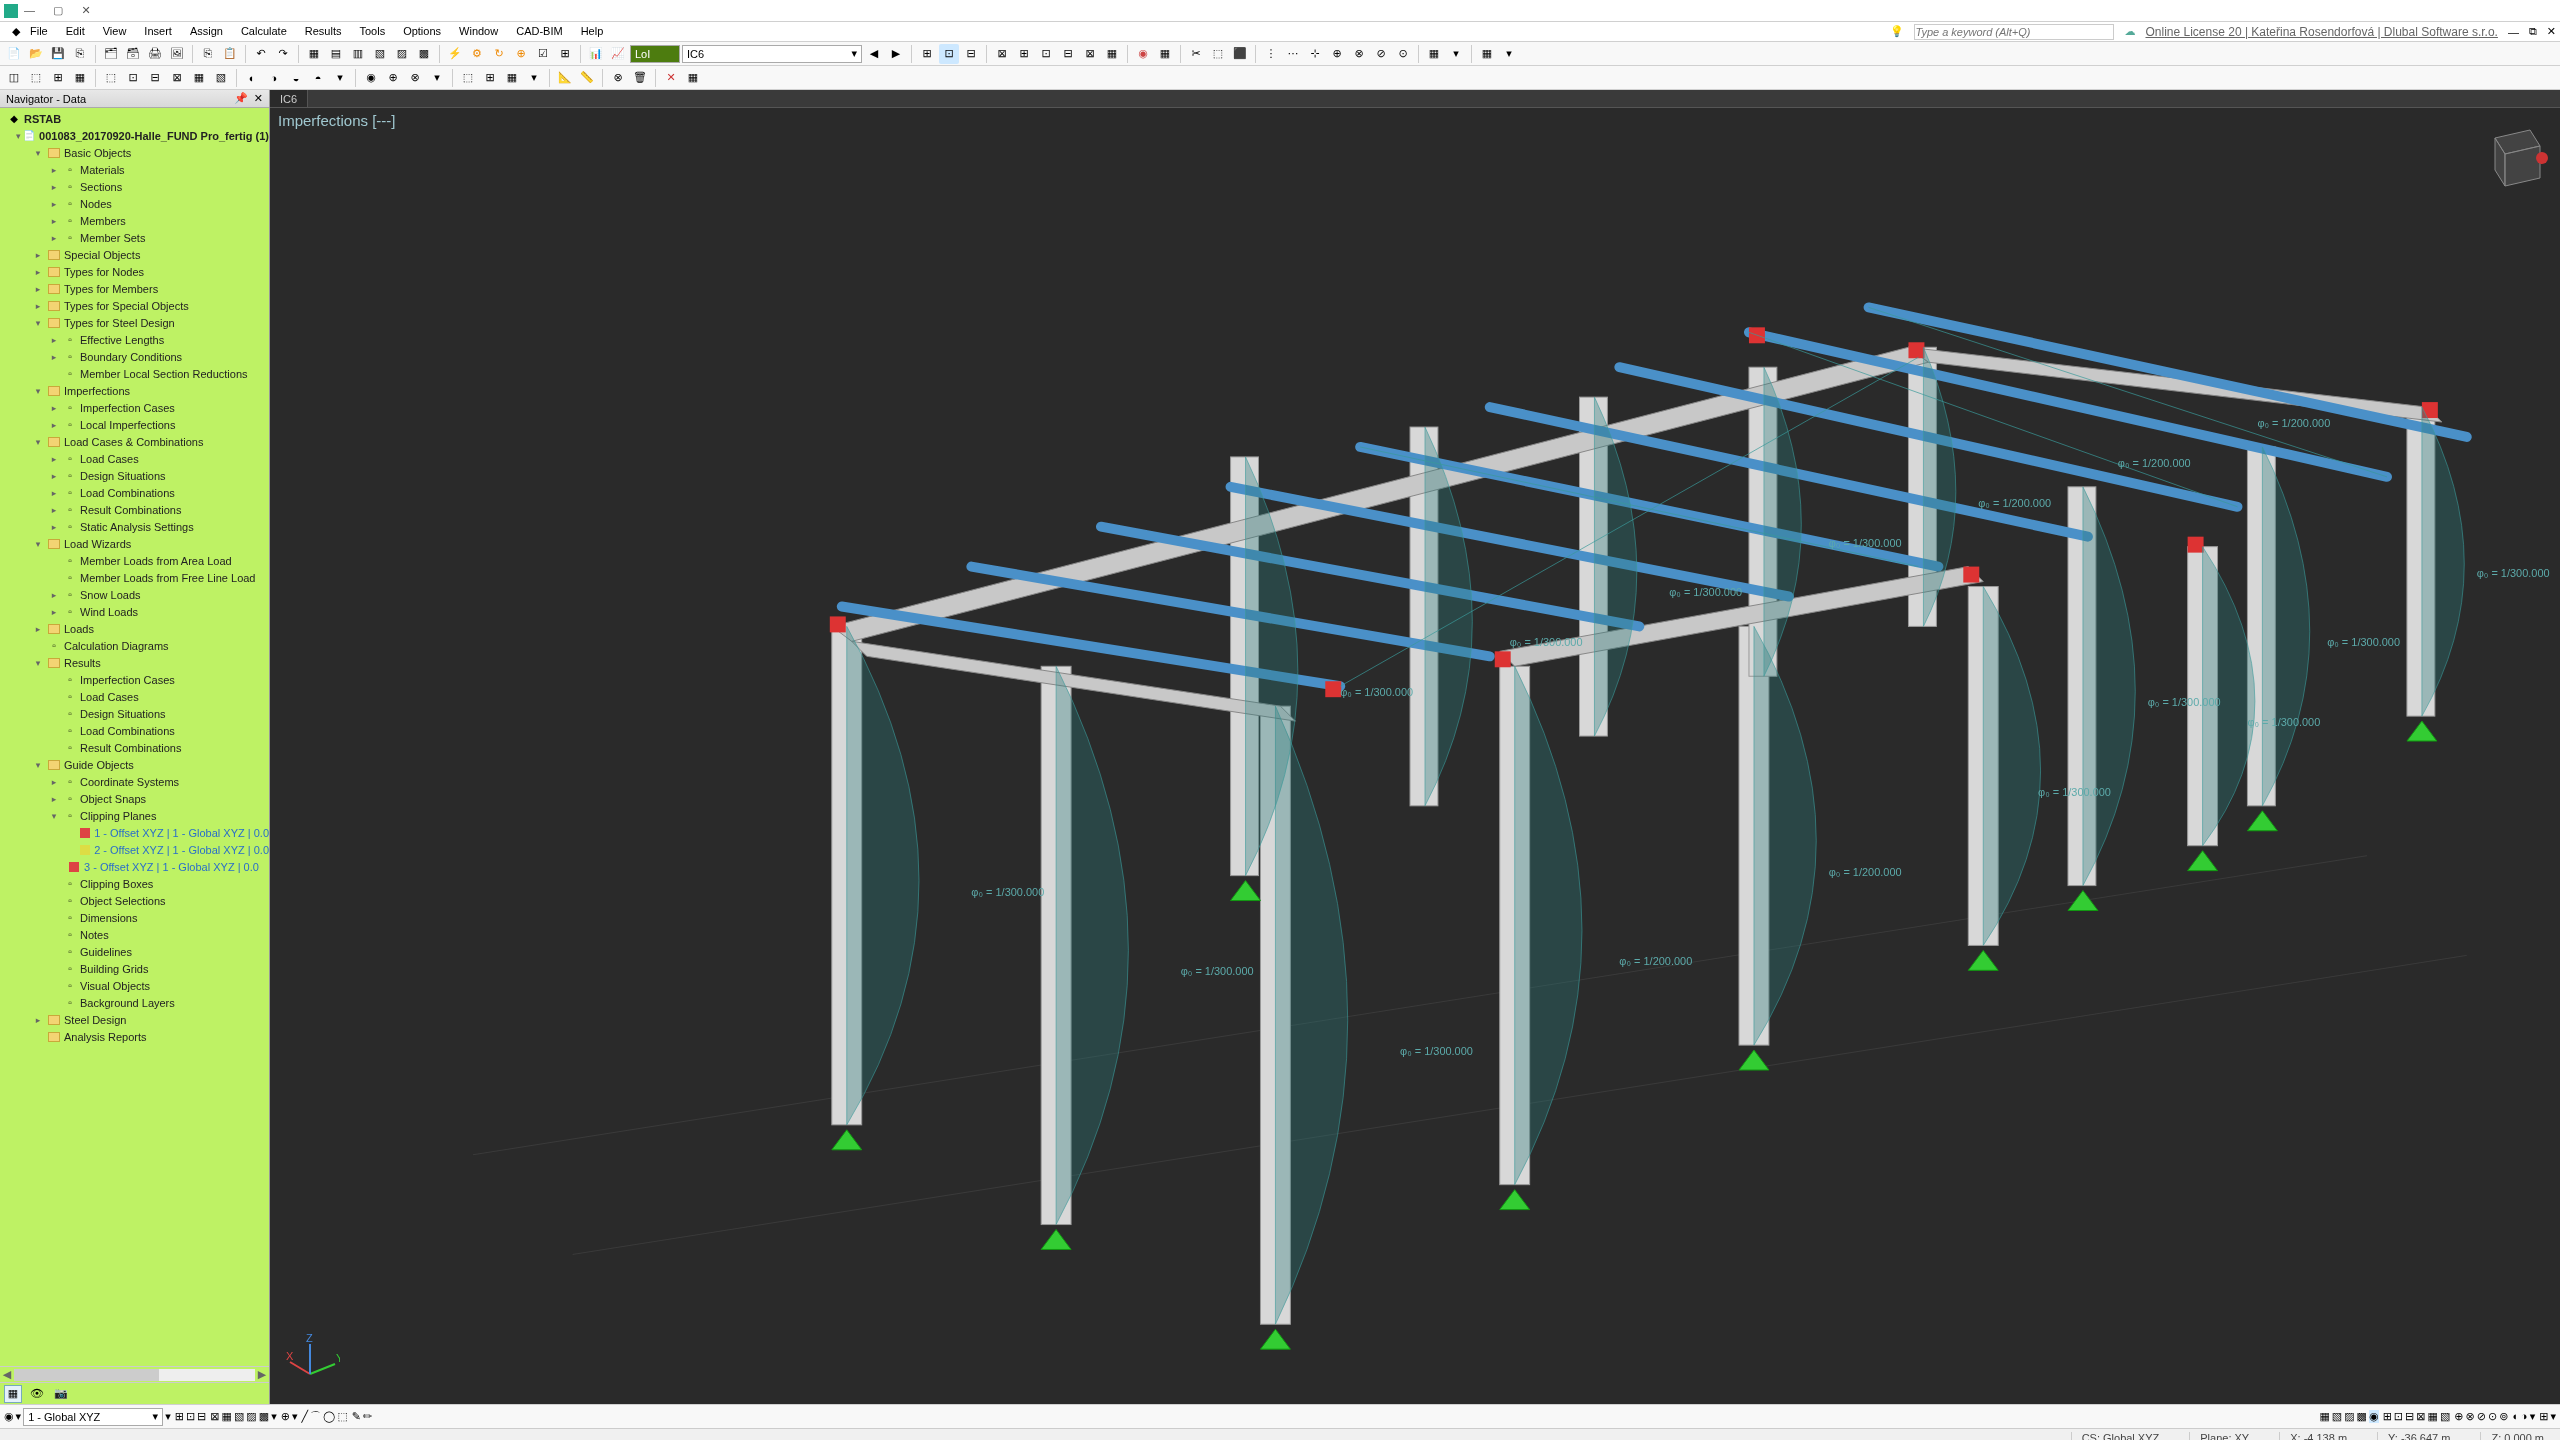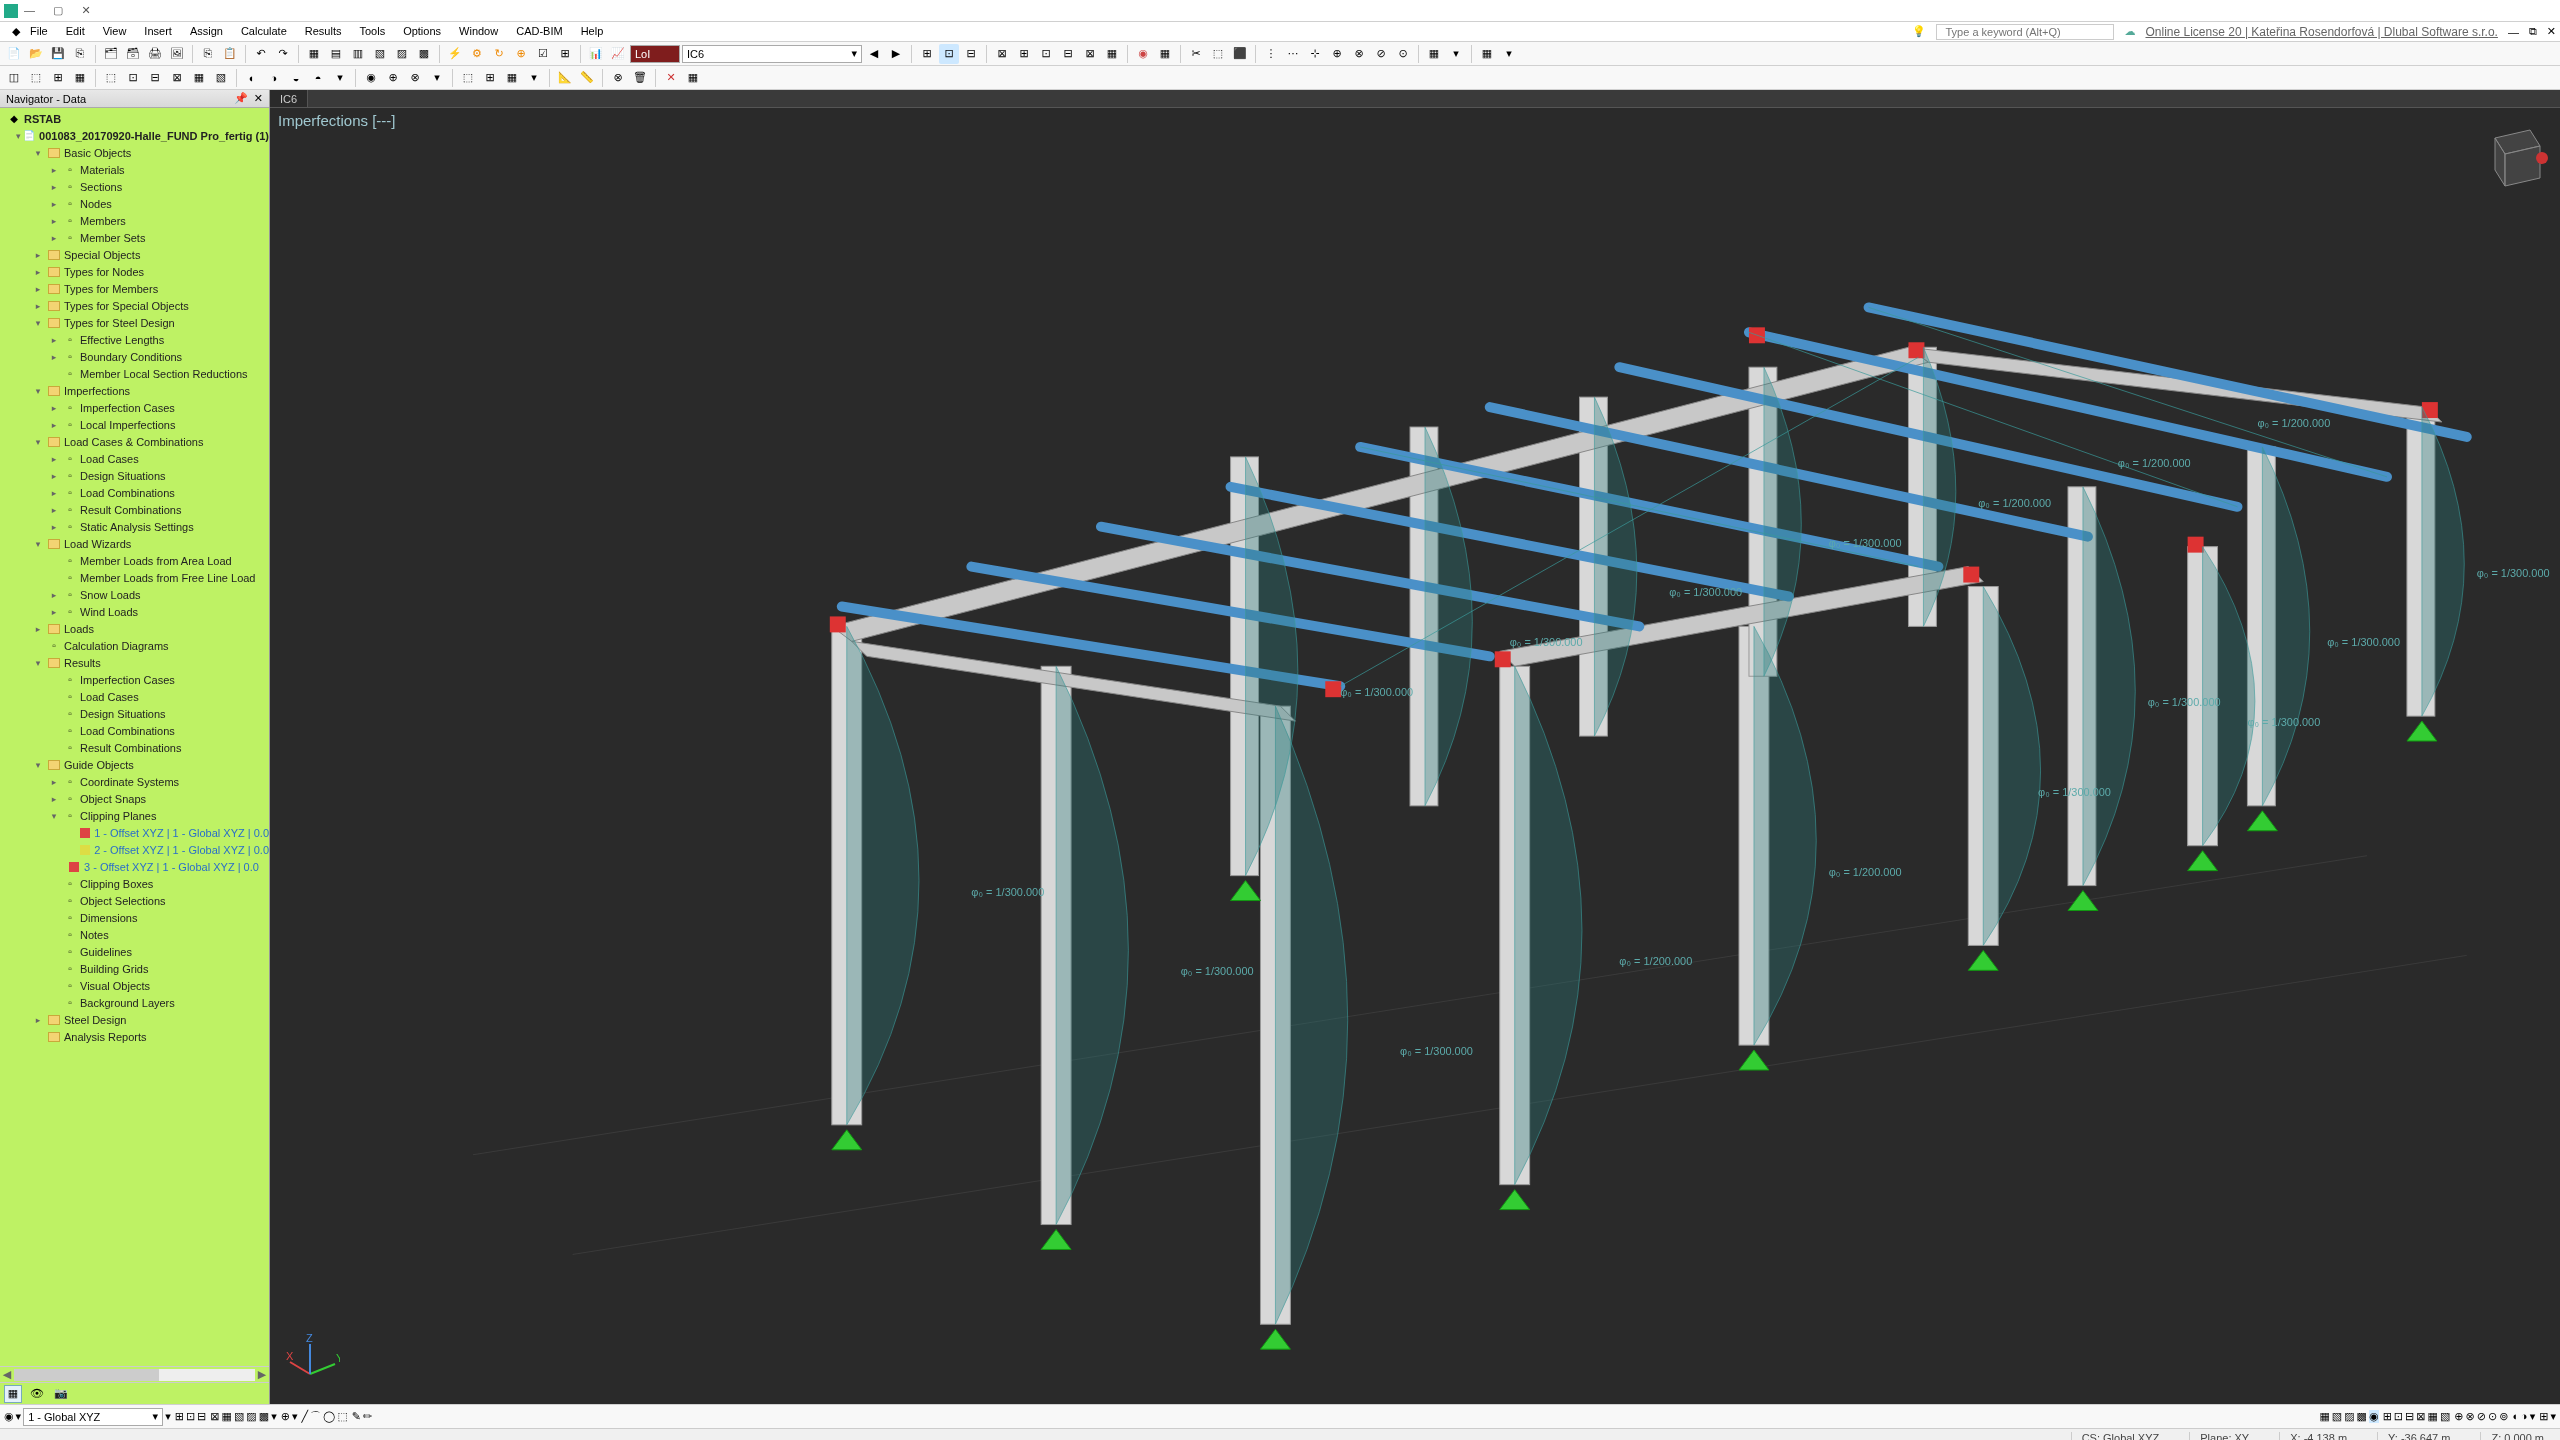--- a/index.html
+++ b/index.html
@@ -6,27 +6,27 @@
 html,body { width:2560px; height:1440px; overflow:hidden; background:#f0f0f0; }
 .titlebar { height:22px; background:#fff; display:flex; align-items:center; padding:0 4px; border-bottom:1px solid #d0d0d0;}
 .titlebar .logo { width:14px; height:14px; background:#2a8; margin-right:6px;}
 .titlebar .title { flex:1; color:#333;}
 .titlebar .winbtns { display:flex; gap:18px; padding-right:6px;}
 .titlebar .winbtns span { cursor:pointer; color:#555;}
 .menubar { height:20px; background:#fff; display:flex; align-items:center; padding:0 4px; border-bottom:1px solid #d0d0d0;justify-content:space-between;}
 .menubar .menus { display:flex; gap:2px;}
 .menubar .menus span { padding:2px 8px; cursor:pointer;}
 .menubar .right { display:flex; align-items:center; gap:10px;}
-.menubar .searchbox { width:178px; height:16px; border:1px solid #ccc; padding:0 8px; color:#999; }
+.menubar .searchbox { width:200px; height:16px; border:1px solid #ccc; padding:0 0; color:#999; font-style:italic;}
 .menubar .license { color:#666; font-size:12px;text-decoration:underline;}
 .toolbar { height:24px; background:#f8f8f8; border-bottom:1px solid #d0d0d0; display:flex; align-items:center; padding:0 4px; gap:2px;}
 .toolbar .tbtn { width:20px; height:20px; display:flex; align-items:center; justify-content:center; cursor:pointer; border-radius:2px;}
 .toolbar .sep { width:1px; height:18px; background:#ccc; margin:0 3px;}
 .toolbar .combo { height:18px; border:1px solid #aaa; background:#fff; padding:0 4px; min-width:50px; display:flex; align-items:center;}
-.toolbar .combo.dark { background:#7f1d1d; color:#fff;}
+.toolbar .combo.dark { background:#4d7c0f; color:#fff;}
 .toolbar .combo.wide { min-width:180px;}
 .content { display:flex; height:calc(100% - 22px - 20px - 24px - 24px - 18px - 18px);}
 .navigator { width:270px; background:#bef264; border-right:1px solid #999; display:flex; flex-direction:column;}
 .nav-header { height:18px; background:linear-gradient(#e8e8e8,#d8d8d8); border-bottom:1px solid #aaa; display:flex; align-items:center; padding:0 6px; font-weight:normal; justify-content:space-between;}
 .nav-header .close { cursor:pointer;}
 .tree { flex:1; overflow:auto; padding:2px 0;}
 .tree-row { display:flex; align-items:center; height:17px; padding-left:4px; cursor:pointer; white-space:nowrap;}
 .tree-row .tw { width:12px; text-align:center; color:#666; font-size:9px;}
 .tree-row .ic { width:14px; height:14px; margin:0 3px; display:inline-flex; align-items:center; justify-content:center; font-size:10px;}
 .tree-row .lbl { color:#222;}

